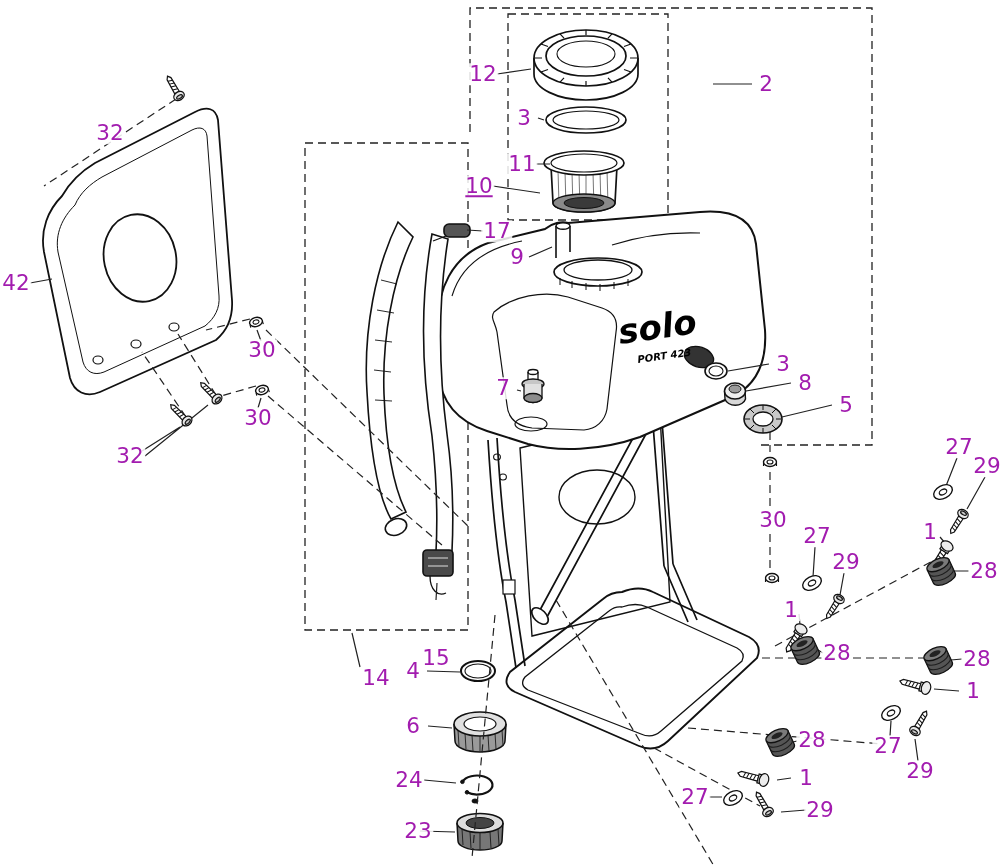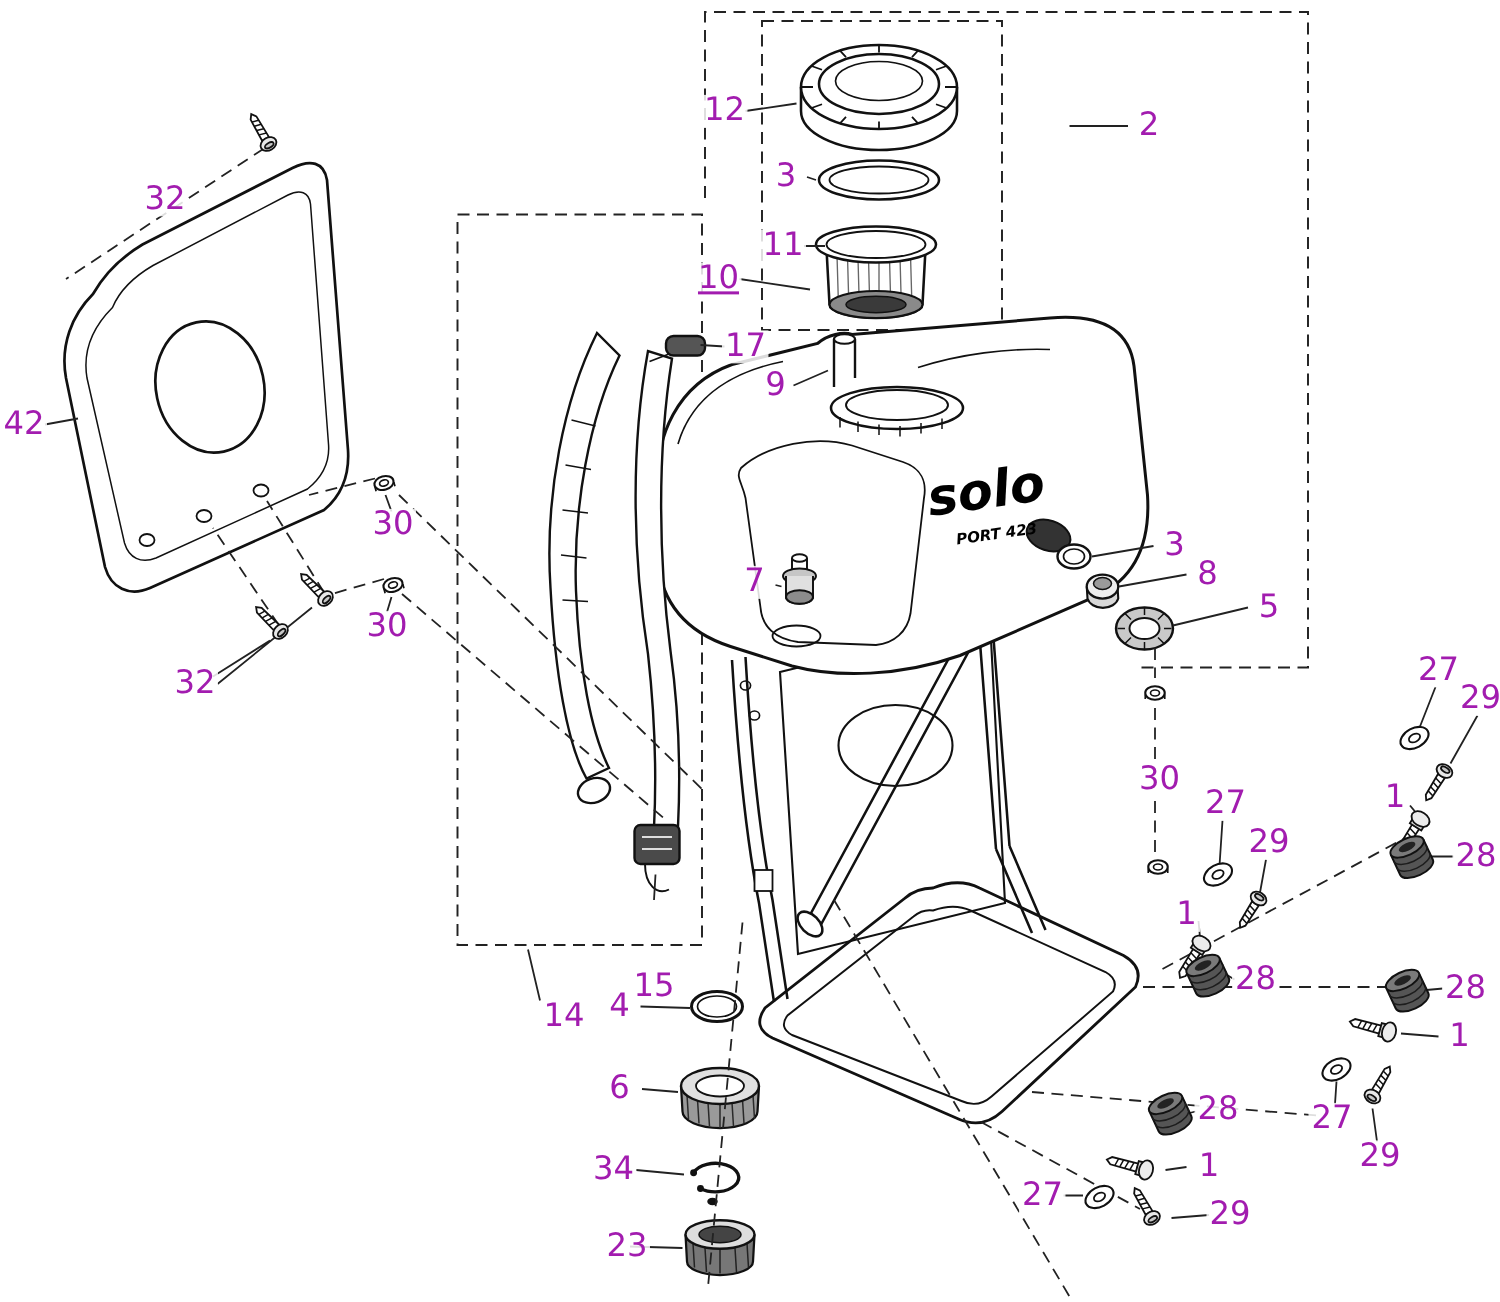--- a/index.html
+++ b/index.html
@@ -242,16 +242,16 @@
       <span class="callout" style="left: 888px; top: 746px;">27</span>
       <span class="callout" style="left: 920px; top: 771px;">29</span>
       <span class="callout" style="left: 812px; top: 740px;">28</span>
       <span class="callout" style="left: 806px; top: 778px;">1</span>
       <span class="callout" style="left: 695px; top: 797px;">27</span>
       <span class="callout" style="left: 820px; top: 810px;">29</span>
       <span class="callout" style="left: 436px; top: 610px; margin-top: 48px;">15</span>
       <span class="callout" style="left: 376px; top: 678px;">14</span>
       <span class="callout" style="left: 413px; top: 671px;">4</span>
       <span class="callout" style="left: 413px; top: 726px;">6</span>
-      <span class="callout" style="left: 409px; top: 780px;">34</span>
+      <span class="callout" style="left: 409px; top: 780px;">24</span>
       <span class="callout" style="left: 406px; top: 831px; margin-left: 12px;">23</span>
     </div>
 </div>
 
 </body></html>

